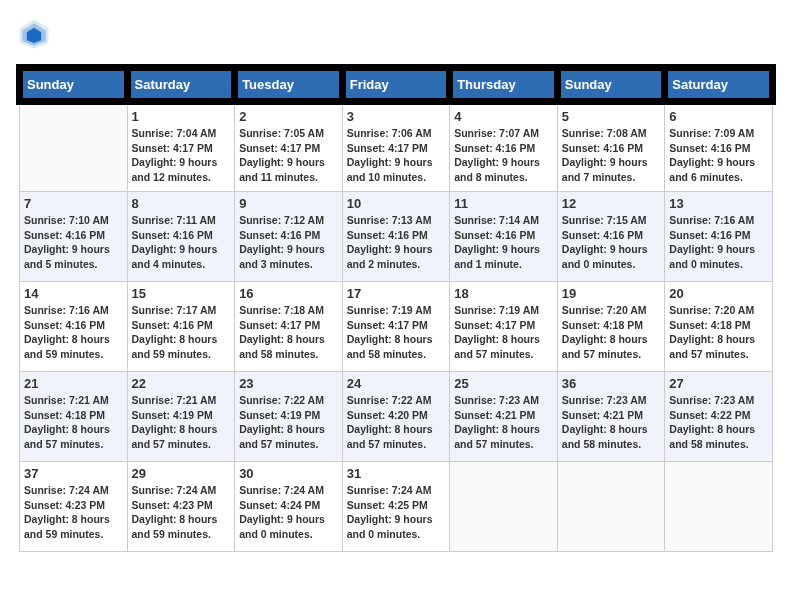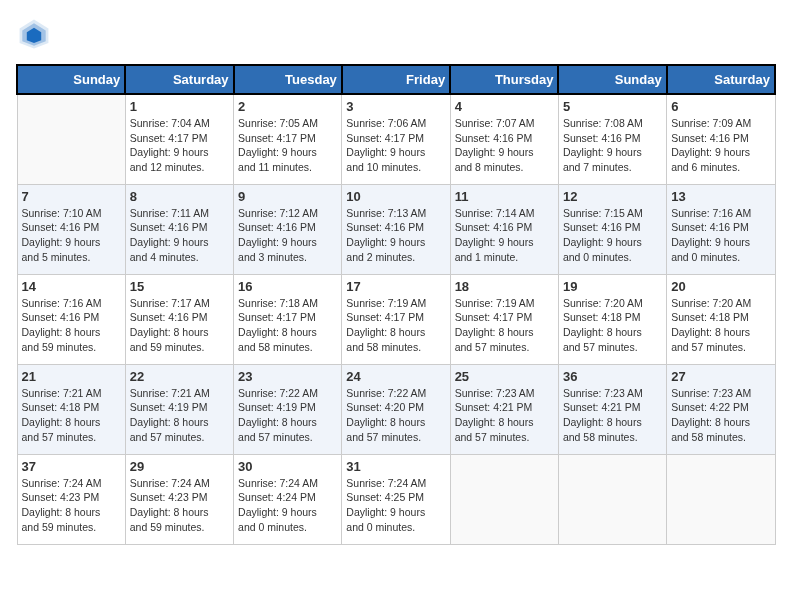--- a/index.html
+++ b/index.html
@@ -54,44 +54,45 @@
     }
     .calendar {
       width: 100%;
       border-collapse: collapse;
       font-size: 11px;
     }
     .calendar thead tr th {
       background-color: #2e6db4;
       color: #fff;
       padding: 6px 4px;
-      text-align: right;
+      text-align: left;
       font-size: 13px;
       font-weight: bold;
-      border: 2px solid #000000;
+      border: 7px solid #000000;
     }
     .calendar tbody tr td {
       border: 1px solid #ccc;
       vertical-align: top;
       padding: 4px;
       width: 108px;
       min-height: 80px;
       height: 90px;
     }
     .day-num {
       font-size: 13px;
       font-weight: bold;
       color: #333;
       display: block;
       margin-bottom: 2px;
     }
     .day-info {
       font-size: 10.5px;
       color: #333;
       line-height: 1.4;
+      font-weight: bold;
     }
     .empty-cell {
       background: #f9f9f9;
     }
     .even-row {
       background: #f0f4fa;
     }
     .odd-row {
       background: #fff;
     }

